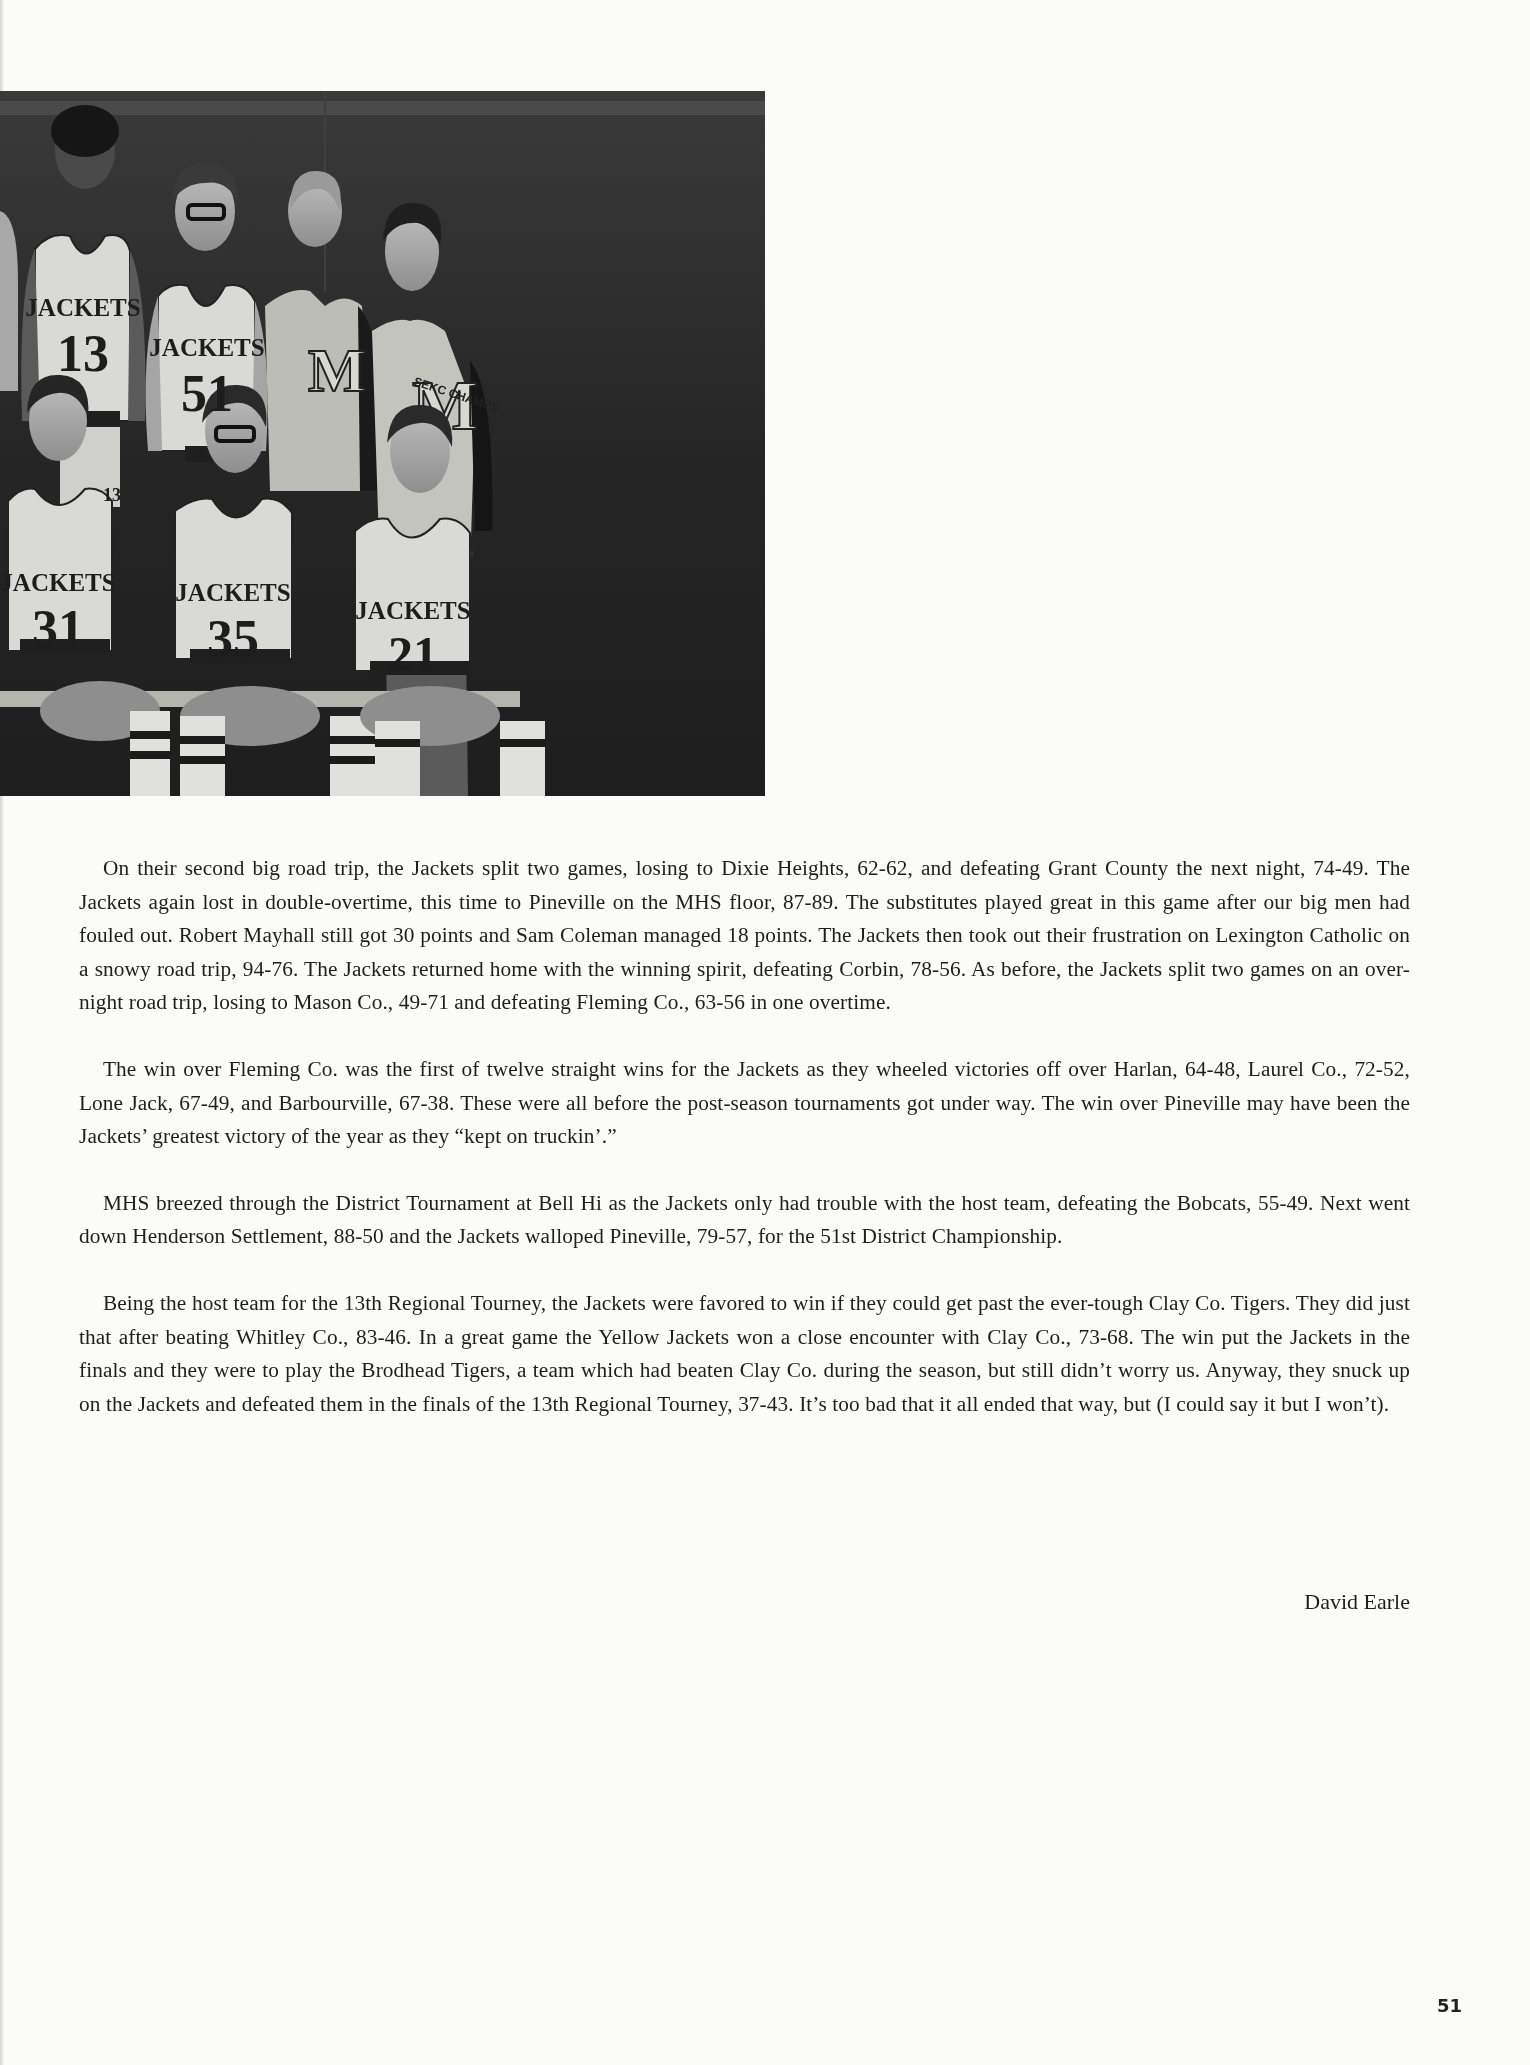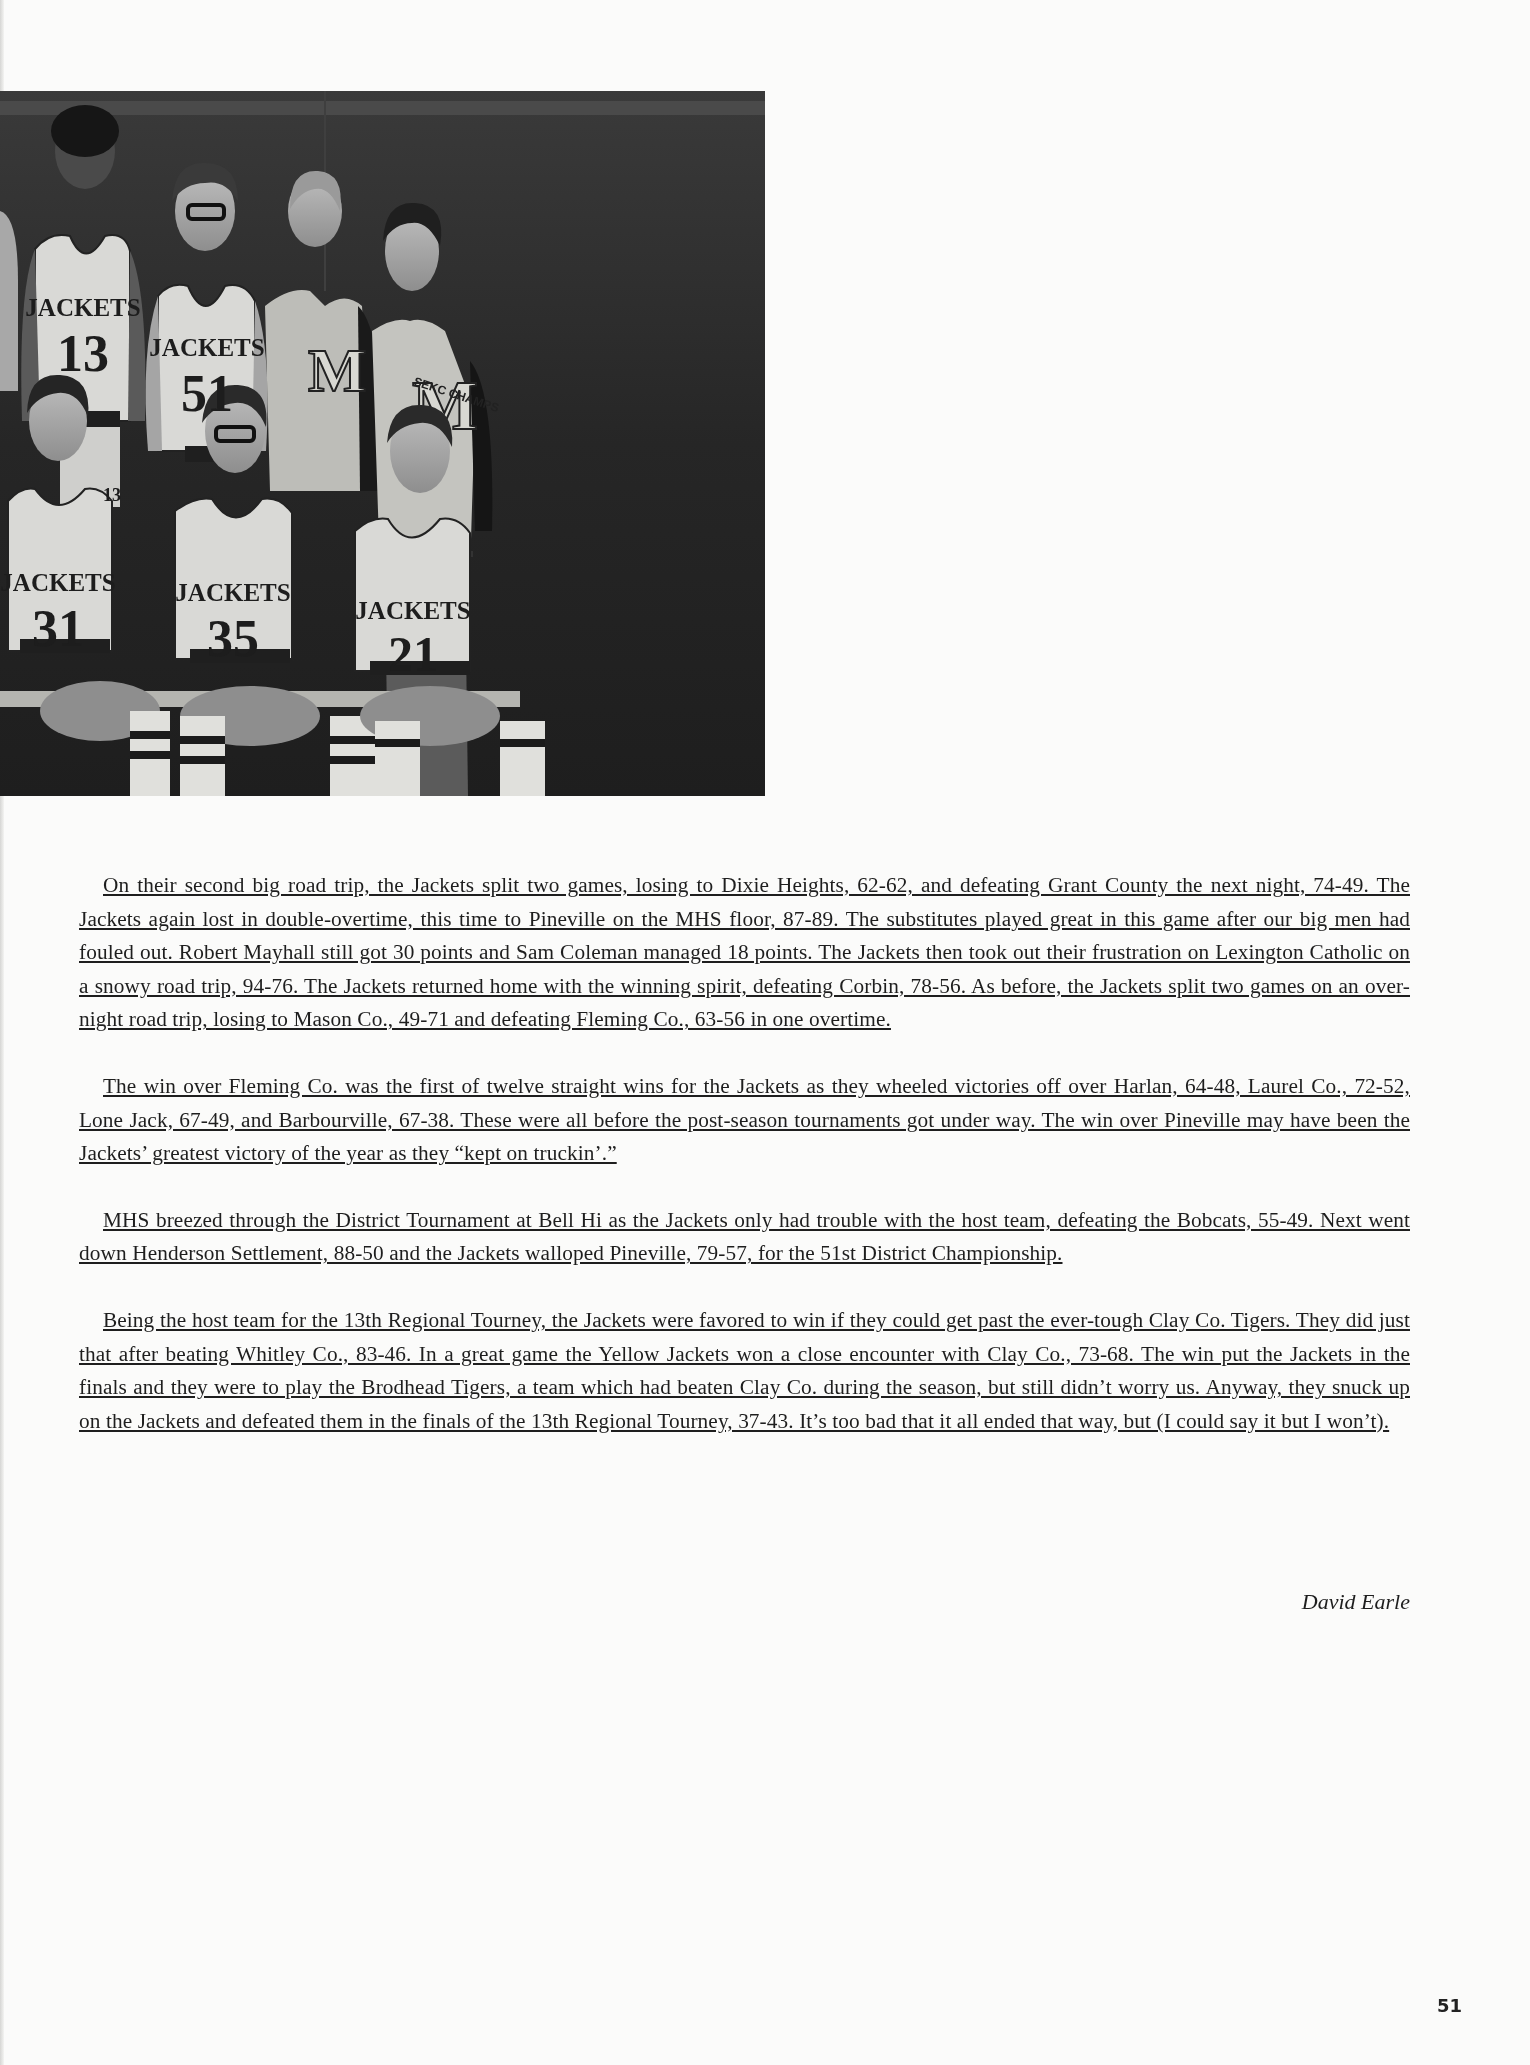--- a/index.html
+++ b/index.html
@@ -16,26 +16,25 @@
   .photo {
     position: absolute; left: 0; top: 91px; width: 765px; height: 705px;
     background: #2c2c2c; overflow: hidden;
   }
   .photo svg { display: block; width: 765px; height: 705px; }
   .article {
     position: absolute; left: 79px; top: 852px; width: 1331px;
     font-size: 21.3px; line-height: 33.6px; letter-spacing: 0.1px;
   }
   .article p {
-    margin: 17px 0 33px 0; text-indent: 24px; text-align: justify; text-decoration: underline;
+    margin: 0 0 33px 0; text-indent: 24px; text-align: justify;
   }
   .signature {
     position: absolute; right: 120px; top: 1589px;
     font-size: 22px;
-    font-style: italic;
   }
   .page-number {
     position: absolute; left: 1437px; top: 1995px;
     font-family: "DejaVu Sans", sans-serif; font-weight: bold; font-size: 18px; color: #222;
   }
 </style>
 </head>
 <body>
 
 <div class="binding-edge"></div>

